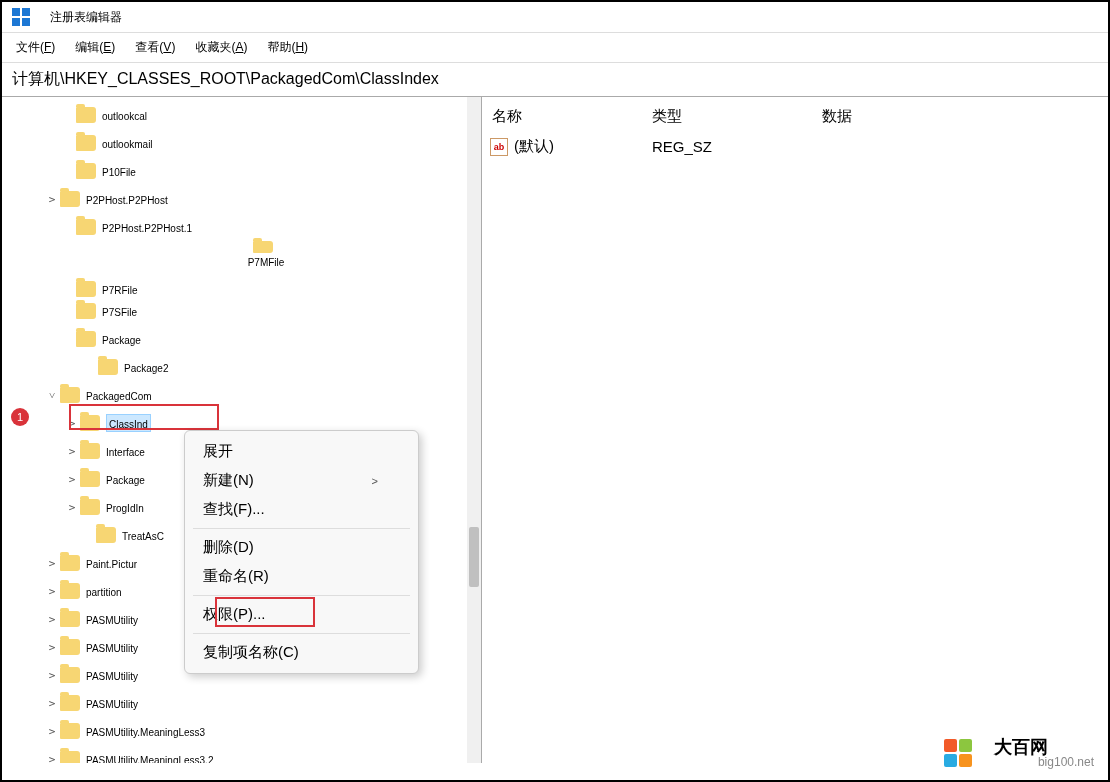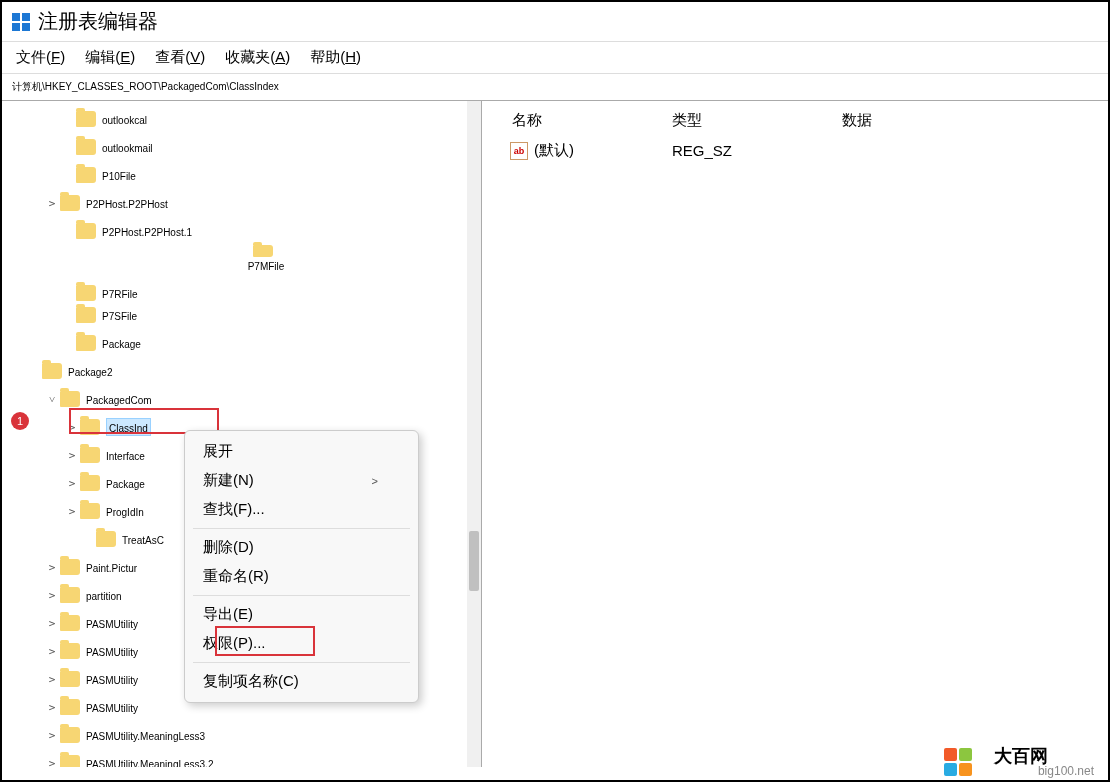--- a/index.html
+++ b/index.html
@@ -23,33 +23,33 @@
   .titlebar .app-icon {
     width: 18px; height: 18px;
     display: grid;
     grid-template-columns: 1fr 1fr;
     grid-template-rows: 1fr 1fr;
     gap: 2px;
   }
   .titlebar .app-icon span {
     background: #1c77d4;
   }
-  .titlebar-title { font-size: 20px; }
+  .titlebar-title { font-size: 12px; margin-left: 12px; }
   .menubar {
     display: flex;
     gap: 20px;
     padding: 6px 14px;
-    font-size: 15px;
+    font-size: 12px;
   }
   .menubar .mitem u { text-decoration: underline; }
   .addressbar {
     padding: 6px 10px;
     border-top: 1px solid #ddd;
     border-bottom: 1px solid #aaa;
-    font-size: 10px;
+    font-size: 16px;
   }
   .content {
     display: flex;
     height: calc(100% - 112px);
   }
   .tree-panel {
     width: 480px;
     border-right: 1px solid #aaa;
     overflow: hidden;
     position: relative;
@@ -129,21 +129,21 @@
   }
   .list-panel {
     flex: 1;
     padding: 6px 0;
   }
   .column-headers {
     display: flex;
     padding: 4px 0 8px 0;
     font-size: 15px;
   }
-  .col-name { width: 170px; padding-left: 10px; margin-left: 20px; }
+  .col-name { width: 170px; padding-left: 10px; }
   .col-type { width: 170px; }
   .col-data { flex: 1; }
   .list-row {
     display: flex;
     align-items: center;
     font-size: 15px;
     padding: 3px 0;
   }
   .value-icon {
     width: 18px; height: 18px;
@@ -179,21 +179,21 @@
     font-size: 11px;
   }
   .cm-sep {
     height: 1px;
     background: #ddd;
     margin: 4px 8px;
   }
   .watermark {
     position: absolute;
     right: 14px;
-    bottom: 3px;
+    bottom: 12px;
     display: flex;
     align-items: center;
     gap: 22px;
   }
   .watermark .logo {
     display:grid;
     grid-template-columns:1fr 1fr;
     grid-template-rows:1fr 1fr;
     gap:2px;
     width:28px;height:28px;
@@ -273,21 +273,21 @@
           <div class="tree-row" style="padding-left: 58px;">
             <span class="expander"></span>
             <span class="folder-icon"></span>
             <span class="label-wrap"><span class="lbl">P7SFile</span></span>
           </div>
           <div class="tree-row" style="padding-left: 58px;">
             <span class="expander"></span>
             <span class="folder-icon"></span>
             <span class="label-wrap"><span class="lbl">Package</span></span>
           </div>
-          <div class="tree-row" style="padding-left: 24px;">
+          <div class="tree-row" style="padding-left: 80px;">
             <span class="expander"></span>
             <span class="folder-icon"></span>
             <span class="label-wrap"><span class="lbl">Package2</span></span>
           </div>
           <div class="tree-row" style="padding-left: 42px;">
             <span class="expander">˅</span>
             <span class="folder-icon"></span>
             <span class="label-wrap"><span class="lbl">PackagedCom</span></span>
           </div>
           <div class="tree-row selected" style="padding-left: 62px;">
@@ -397,23 +397,20 @@
       <span>查找(F)...</span>
     </div>
     <div class="cm-sep"></div>
     <div class="cm-item">
       <span>删除(D)</span>
     </div>
     <div class="cm-item">
       <span>重命名(R)</span>
     </div>
     <div class="cm-sep"></div>
-    <div class="cm-item">
-      <span>导出(E)</span>
-    </div>
     <div class="cm-item" style="position: relative;">
       <span>权限(P)...</span>
       <div class="highlight-box-1" style="left: 30px; top: -3px; width: 100px; height: 30px; position: absolute;"></div>
     </div>
     <div class="cm-sep"></div>
     <div class="cm-item">
       <span>复制项名称(C)</span>
     </div>
   </div>
 

